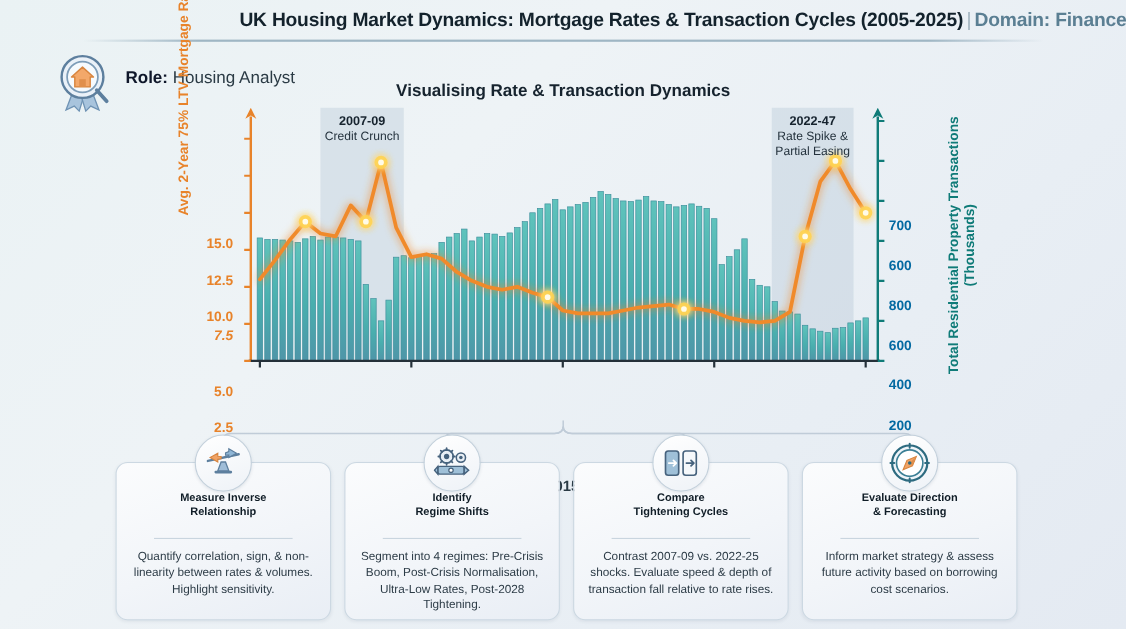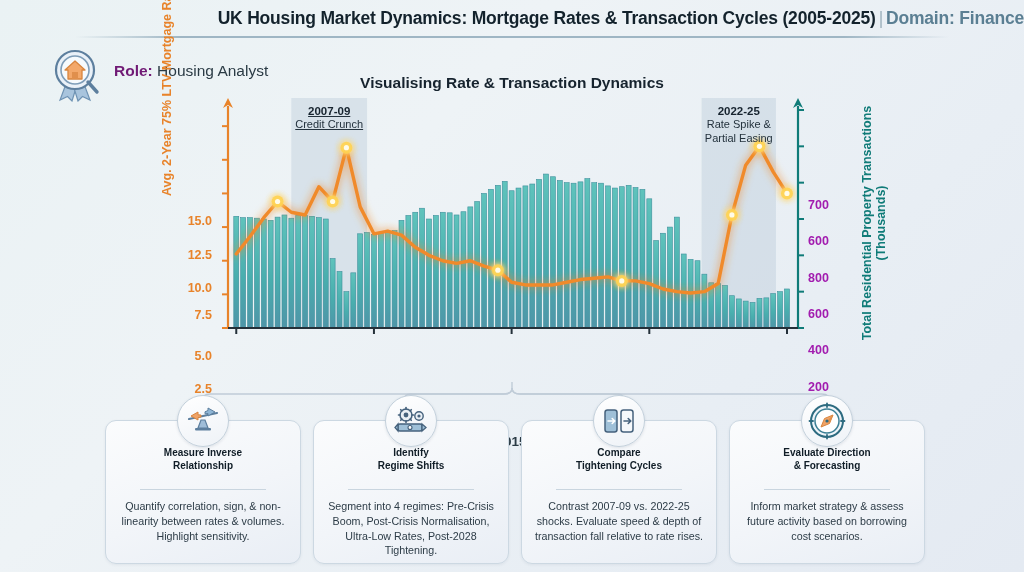--- a/index.html
+++ b/index.html
@@ -19,39 +19,39 @@
   .header-title .sep{color:#9fb2bd;font-weight:normal;padding:0 3px;}
   .header-title .domain{color:#5b7f93;font-weight:bold;}
   .header-rule{
     position:absolute;left:75px;top:36px;width:874px;height:1.5px;
     background:linear-gradient(90deg,rgba(150,175,190,0) 0%,#9fb6c4 12%,#9fb6c4 88%,rgba(150,175,190,0) 100%);
   }
   
   .role-row{position:absolute;left:48px;top:48px;height:54px;display:flex;align-items:center;gap:10px;}
   .role-badge{width:56px;height:54px;position:relative;flex:none;}
   .role-text{font-size:15.5px;color:#2b3b45;white-space:nowrap;padding-bottom:8px;}
-  .role-text b{color:#701a75;}
+  .role-text b{color:#0f172a;}
   
   .chart-title{
     position:absolute;left:0;top:74px;width:1024px;text-align:center;
     font-size:15.5px;font-weight:bold;color:#16232e;
   }
   .chart-wrap{position:absolute;left:0;top:96px;width:1024px;height:272px;}
   .ylabel-left{
     position:absolute;left:160px;top:100px;width:230px;
     transform:rotate(-90deg);transform-origin:left top;
     font-size:12.5px;font-weight:bold;color:#e8832a;text-align:center;white-space:nowrap;
   }
   .ylabel-right{
     position:absolute;left:860px;top:252px;width:250px;
     transform:rotate(-90deg);transform-origin:left top;
     font-size:12.5px;font-weight:bold;color:#0f7b78;text-align:center;line-height:1.15;
   }
   .ytick-l{position:absolute;font-size:12.5px;font-weight:bold;color:#e8832a;text-align:right;width:46px;}
-  .ytick-r{position:absolute;font-size:12.5px;font-weight:bold;color:#a21caf;text-align:left;width:46px;}
+  .ytick-r{position:absolute;font-size:12.5px;font-weight:bold;color:#0369a1;text-align:left;width:46px;}
   .xtick{position:absolute;font-size:13.5px;font-weight:bold;color:#2b3b45;text-align:center;width:60px;top:338px;}
   .band-label{
     position:absolute;text-align:center;font-size:11px;color:#24323d;line-height:1.22;
   }
   .band-label b{font-size:11.5px;color:#16232e;}
   
   .cards{position:absolute;left:0;top:398px;width:1024px;height:174px;}
   .card{
     position:absolute;top:22px;width:194px;height:142px;
     border:1px solid #ccd8e2;border-radius:11px;
@@ -268,28 +268,28 @@
       <line x1="798" y1="86.66666666666666" x2="804" y2="86.66666666666666" stroke="#0f7b78" stroke-width="2"></line>
       <line x1="798" y1="50.33333333333334" x2="804" y2="50.33333333333334" stroke="#0f7b78" stroke-width="2"></line>
       <line x1="798" y1="14" x2="804" y2="14" stroke="#0f7b78" stroke-width="2"></line>
       <line x1="236.26086956521613" y1="232" x2="236.26086956521613" y2="238" stroke="#243039" stroke-width="2"></line>
       <line x1="373.94202898550566" y1="232" x2="373.94202898550566" y2="238" stroke="#243039" stroke-width="2"></line>
       <line x1="511.62318840579525" y1="232" x2="511.62318840579525" y2="238" stroke="#243039" stroke-width="2"></line>
       <line x1="649.3043478260847" y1="232" x2="649.3043478260847" y2="238" stroke="#243039" stroke-width="2"></line>
       <line x1="786.9855072463744" y1="232" x2="786.9855072463744" y2="238" stroke="#243039" stroke-width="2"></line>
     </svg>
   <div id="ann-layer">
-      <div class="band-label" style="left: 259.196px; width: 140px; top: 8px; text-decoration: underline;"><b>2007-09</b><br><span>Credit Crunch</span></div>
-      <div class="band-label" style="left: 668.797px; width: 140px; top: 8px;"><b>2022-25</b><br><span>Rate Spike &amp;</span><br><span>Partial Easing</span></div>
+      <div class="band-label" style="left: 259.196px; width: 140px; top: 8px;"><b>2007-09</b><br><span>Credit Crunch</span></div>
+      <div class="band-label" style="left: 668.797px; width: 140px; top: 8px;"><b>2022-47</b><br><span>Rate Spike &amp;</span><br><span>Partial Easing</span></div>
     </div>
   <div id="tick-layer">
       <div class="ytick-l" style="left: 166px; top: 320px;">0.0</div>
       <div class="ytick-l" style="left: 166px; top: 286.358px;">2.5</div>
       <div class="ytick-l" style="left: 166px; top: 252.716px;">5.0</div>
-      <div class="ytick-l" style="left: 166px; top: 212px;">7.5</div>
+      <div class="ytick-l" style="left: 166px; top: 202px; font-style: italic;">7.5</div>
       <div class="ytick-l" style="left: 166px; top: 185.432px;">10.0</div>
       <div class="ytick-l" style="left: 166px; top: 151.79px;">12.5</div>
       <div class="ytick-l" style="left: 166px; top: 118.148px;">15.0</div>
       <div class="ytick-r" style="left: 808px; top: 320px;">0</div>
       <div class="ytick-r" style="left: 808px; top: 283.667px;">200</div>
       <div class="ytick-r" style="left: 808px; top: 247.333px;">400</div>
       <div class="ytick-r" style="left: 808px; top: 211px;">600</div>
       <div class="ytick-r" style="left: 808px; top: 174.667px;">800</div>
       <div class="ytick-r" style="left: 808px; top: 138.333px;">600</div>
       <div class="ytick-r" style="left: 808px; top: 102px;">700</div>

